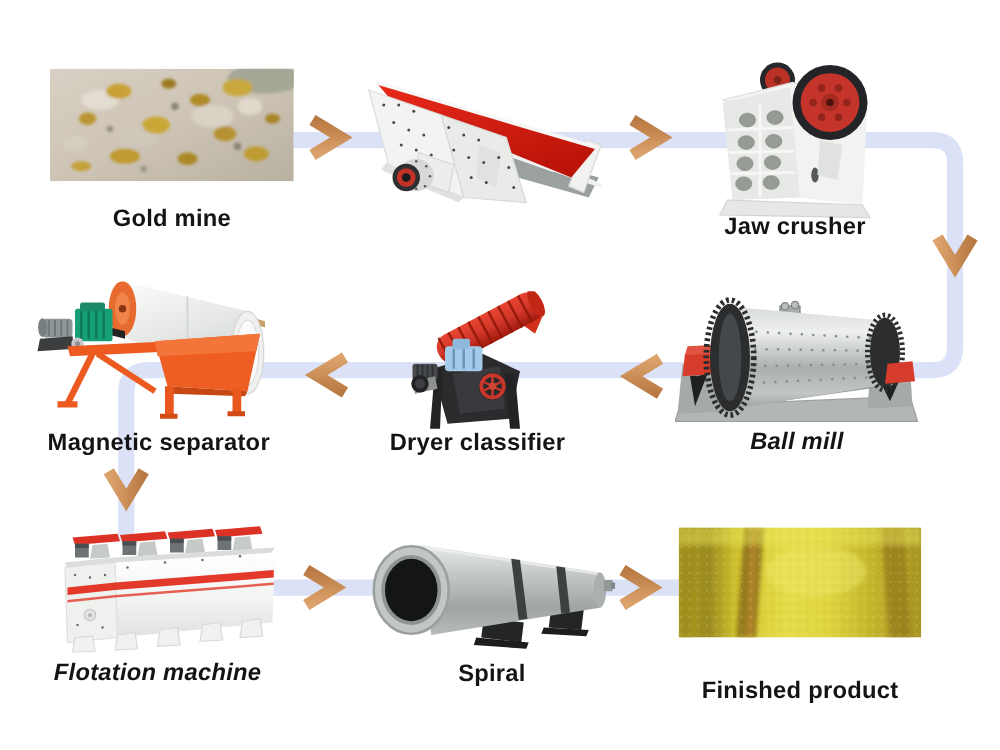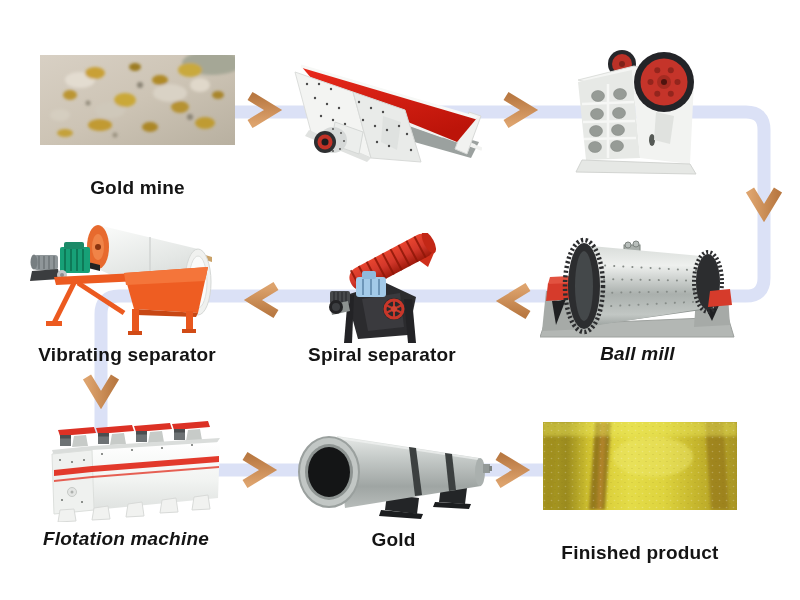--- a/index.html
+++ b/index.html
@@ -70,21 +70,21 @@
         <ellipse cx="25" cy="78" rx="8" ry="4" fill="#c4a13a"></ellipse>
         <ellipse cx="178" cy="40" rx="6" ry="4" fill="#a9852a"></ellipse>
         <ellipse cx="95" cy="12" rx="6" ry="4" fill="#9c7b22"></ellipse>
         <circle cx="100" cy="30" r="3" fill="#8a8374"></circle>
           <circle cx="48" cy="48" r="2.5" fill="#938b7b"></circle>
         <circle cx="150" cy="62" r="3" fill="#8a8374"></circle>
           <circle cx="75" cy="80" r="2.5" fill="#9a927f"></circle>
       </g>
     </svg>
   </div>
-  <div class="label" style="left:40px;top:164px;width:195px;margin-top:12px;">Gold mine</div>
+  <div class="label" style="left:40px;top:164px;width:195px;">Gold mine</div>
 
   <div class="node" style="left:287px;top:58px;width:195px;height:105px;">
     <svg viewBox="0 0 195 105">
       <defs>
         <linearGradient id="vfRed" x1="0" y1="0" x2="0.6" y2="1">
           <stop offset="0" stop-color="#ea2a1c"></stop>
             <stop offset="1" stop-color="#bc1409"></stop>
         </linearGradient>
       </defs>
       <polygon points="115,62 192,84 184,100 106,78" fill="#9ba19f"></polygon>
@@ -175,20 +175,21 @@
           <circle cx="85.3" cy="55.7" r="3"></circle>
         <circle cx="78.5" cy="44" r="3"></circle>
           <circle cx="85.3" cy="32.3" r="3"></circle>
           <circle cx="98.8" cy="32.3" r="3"></circle>
       </g>
       <circle cx="92" cy="44" r="7" fill="#a52b21"></circle>
       <circle cx="92" cy="44" r="3" fill="#4f130e"></circle>
       <polygon points="10,122 118,126 124,136 4,134" fill="#e6e8e5" stroke="#d2d4d1"></polygon>
     </svg>
   </div>
+  <div class="label" style="left:572px;top:170px;width:128px;">Jaw crusher</div>
 
   <div class="node" style="left:540px;top:233px;width:195px;height:110px;">
     <svg viewBox="0 0 195 110">
       <defs>
         <linearGradient id="bmGrad" x1="0" y1="0" x2="0" y2="1">
           <stop offset="0" stop-color="#d8dcd9"></stop>
             <stop offset="0.25" stop-color="#eef0ee"></stop>
           <stop offset="0.6" stop-color="#aab0ad"></stop>
             <stop offset="0.85" stop-color="#c2c7c4"></stop>
           <stop offset="1" stop-color="#9aa09d"></stop>
@@ -274,21 +275,21 @@
         <line x1="6" y1="59" x2="6" y2="70"></line>
           <line x1="10" y1="59" x2="10" y2="70"></line>
           <line x1="14" y1="59" x2="14" y2="70"></line>
           <line x1="18" y1="59" x2="18" y2="70"></line>
       </g>
       <polygon points="2,72 20,68 22,78 4,82" fill="#8d9290"></polygon>
       <circle cx="8" cy="74" r="7" fill="#232325"></circle>
         <circle cx="8" cy="74" r="4" fill="#3c3e41"></circle>
     </svg>
   </div>
-  <div class="label" style="left:298px;top:343px;width:168px;">Spiral separator</div>
+  <div class="label" style="left:298px;top:343px;width:168px;">Dryer classifier</div>
 
   <div class="node" style="left:28px;top:225px;width:192px;height:112px;">
     <svg viewBox="0 0 192 112">
       <defs>
         <linearGradient id="msDrum" x1="0" y1="0" x2="0.35" y2="1">
           <stop offset="0" stop-color="#fbfcfb"></stop>
             <stop offset="0.55" stop-color="#e4e7e5"></stop>
             <stop offset="1" stop-color="#cdd1cf"></stop>
         </linearGradient>
       </defs>
@@ -328,21 +329,21 @@
       <rect x="18" y="96" width="16" height="5" fill="#ec5a20"></rect>
       <polygon points="96,48 180,42 170,88 106,84" fill="#ee5d22"></polygon>
       <polygon points="96,48 180,42 177,56 98,60" fill="#f4753a"></polygon>
       <polygon points="106,84 170,88 168,92 108,90" fill="#c74714"></polygon>
       <rect x="104" y="84" width="7" height="24" fill="#e8571e"></rect>
       <rect x="158" y="86" width="7" height="20" fill="#e8571e"></rect>
       <rect x="100" y="106" width="14" height="4" fill="#d14b16"></rect>
       <rect x="154" y="104" width="14" height="4" fill="#d14b16"></rect>
     </svg>
   </div>
-  <div class="label" style="left:27px;top:343px;width:200px;">Vibrating separator</div>
+  <div class="label" style="left:27px;top:343px;width:200px;">Magnetic separator</div>
 
   <div class="node" style="left:42px;top:420px;width:182px;height:102px;">
     <svg viewBox="0 0 182 102">
       <defs>
         <linearGradient id="fmGrad" x1="0" y1="0" x2="0" y2="1">
           <stop offset="0" stop-color="#ffffff"></stop>
             <stop offset="0.55" stop-color="#f2f4f2"></stop>
             <stop offset="1" stop-color="#dfe2e0"></stop>
         </linearGradient>
       </defs>
@@ -413,21 +414,21 @@
       <polygon points="114,19 121,20 127,67 120,68" fill="#3c4040"></polygon>
       <polygon points="150,25 157,26 161,62 154,63" fill="#3c4040"></polygon>
       <ellipse cx="185" cy="44" rx="5" ry="14" fill="#aab0ae"></ellipse>
       <rect x="188" y="36" width="7" height="9" fill="#939997"></rect>
       <rect x="194" y="38" width="3" height="5" fill="#7f8583"></rect>
       <ellipse cx="34" cy="44" rx="30" ry="35" fill="#c2c7c5" stroke="#9aa09e" stroke-width="2"></ellipse>
       <ellipse cx="34" cy="44" rx="24" ry="28" fill="#8e9492"></ellipse>
       <ellipse cx="34" cy="44" rx="21" ry="25" fill="#141516"></ellipse>
     </svg>
   </div>
-  <div class="label" style="left:295px;top:528px;width:197px;">Gold</div>
+  <div class="label" style="left:295px;top:528px;width:197px;">Spiral</div>
 
   <div class="node" style="left:543px;top:422px;width:194px;height:88px;">
     <svg viewBox="0 0 194 88">
       <defs>
         <linearGradient id="goldg" x1="0" y1="0" x2="1" y2="0">
           <stop offset="0" stop-color="#b0a024"></stop>
             <stop offset="0.12" stop-color="#9a8a1e"></stop>
           <stop offset="0.25" stop-color="#d6c832"></stop>
             <stop offset="0.45" stop-color="#e4dc48"></stop>
           <stop offset="0.62" stop-color="#ded43e"></stop>

